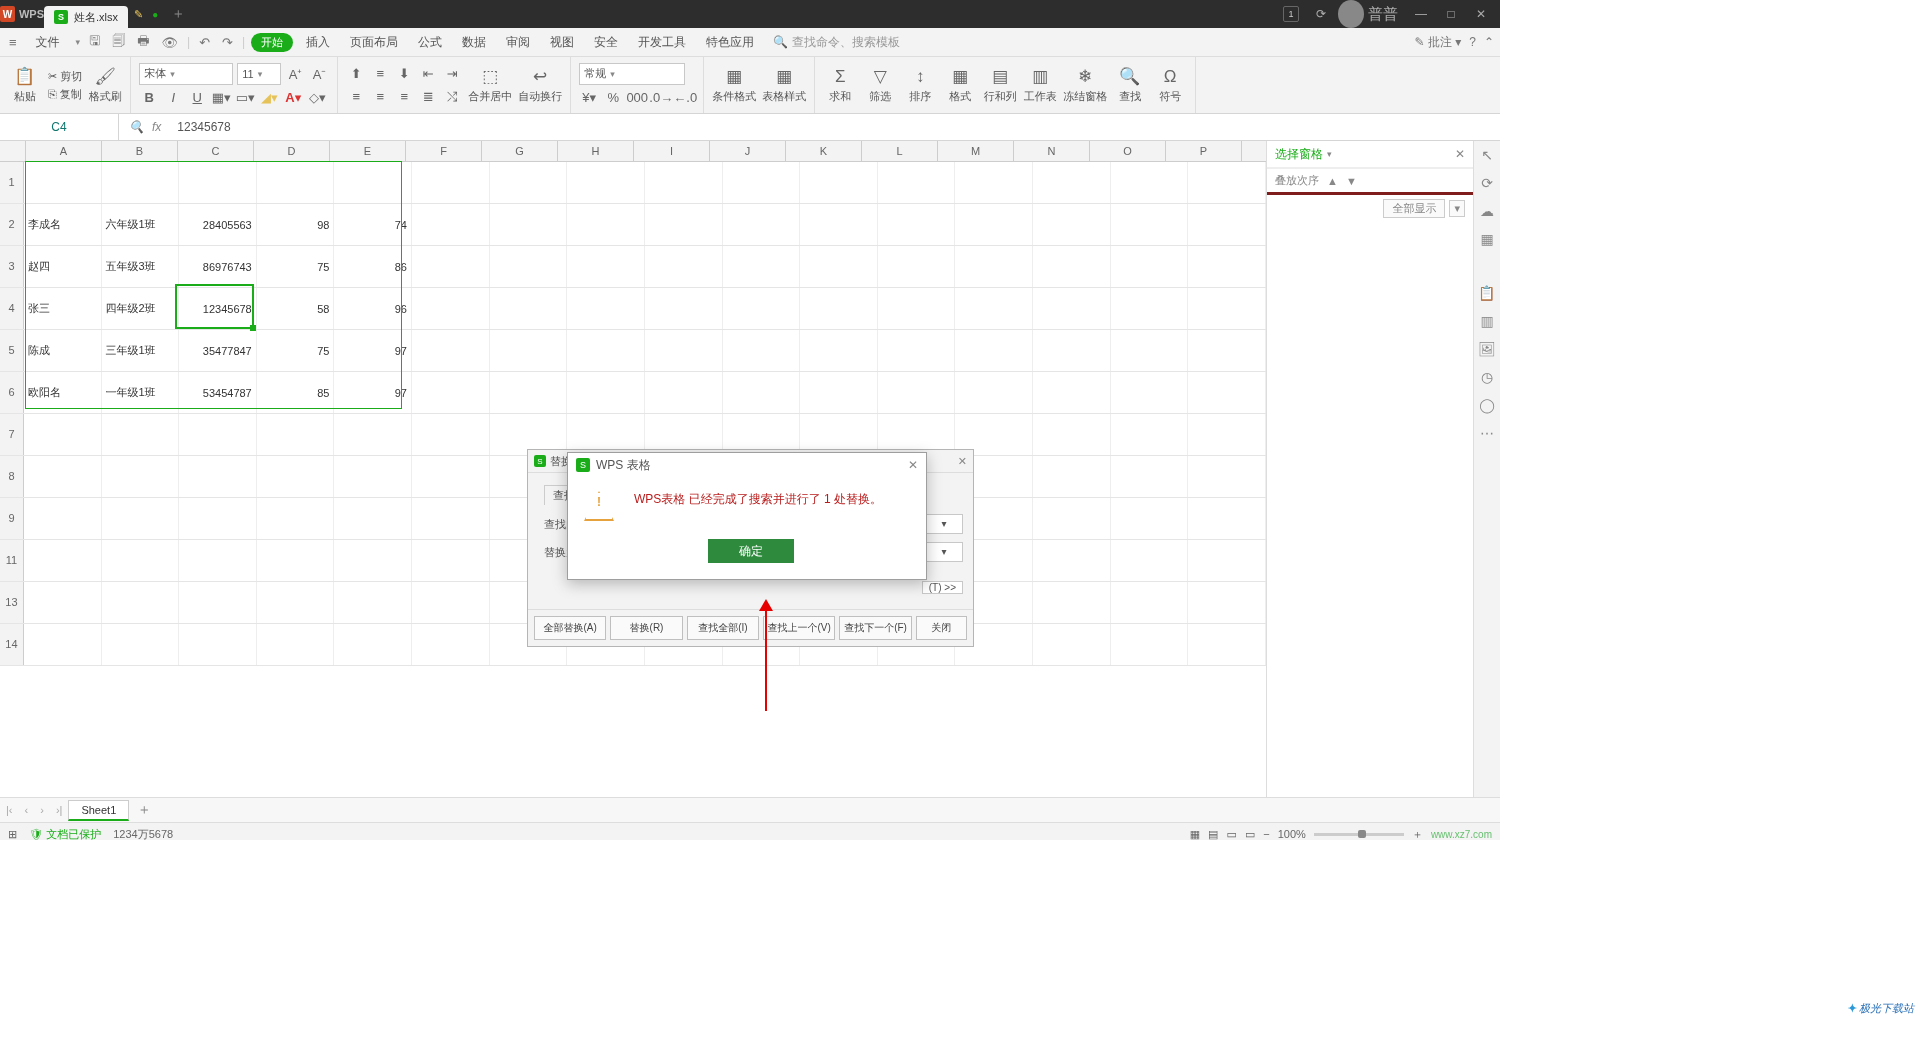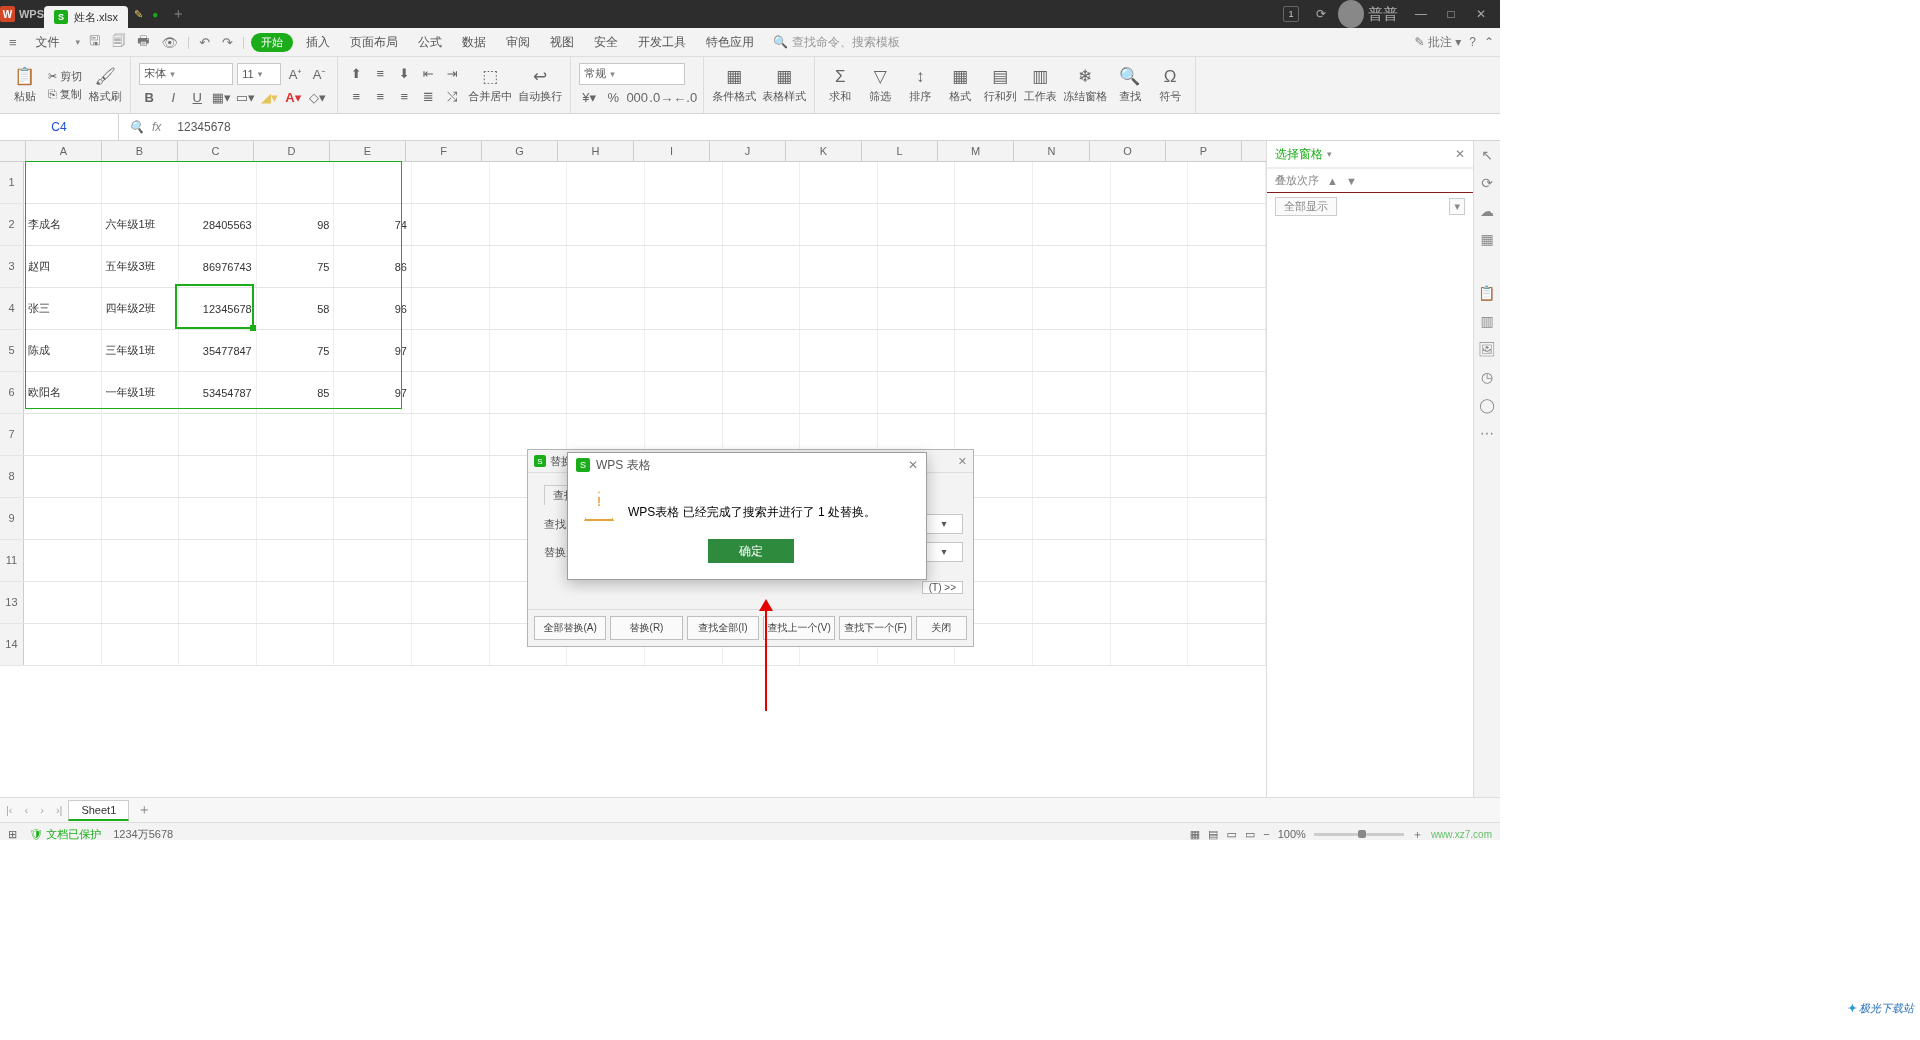--- a/index.html
+++ b/index.html
@@ -29,21 +29,21 @@
 .vbtn{display:flex;flex-direction:column;align-items:center;justify-content:center;gap:2px;font-size:11px;color:#555;min-width:34px}
 .vbtn .ic{font-size:17px;color:#666}
 .mini{font-size:11px;color:#555;display:flex;align-items:center;gap:3px}
 .sel{border:1px solid #c8c8c8;background:#fff;height:20px;font-size:11px;padding:0 4px;display:inline-flex;align-items:center;color:#555}
 .sel .dd{margin-left:4px;color:#888;font-size:9px}
 .icon-btn{width:20px;height:20px;display:inline-flex;align-items:center;justify-content:center;color:#666;font-size:13px}
 .stackv{display:flex;flex-direction:column;justify-content:center;gap:3px}
 .stackh{display:flex;align-items:center;gap:4px}
 
 .fxbar{height:26px;border-bottom:1px solid #d5d5d5;display:flex;align-items:center}
-.namebox{width:118px;border-right:1px solid #d5d5d5;height:100%;display:flex;align-items:center;justify-content:center;font-size:12px;color:#1d4ed8}
+.namebox{width:118px;border-right:1px solid #d5d5d5;height:100%;display:flex;align-items:center;justify-content:center;font-size:12px;color:#0f766e}
 .fxbar .tools{display:flex;align-items:center;gap:8px;padding:0 10px;color:#888}
 .fxbar .tools span{font-style:italic}
 .fx-input{flex:1;padding:0 6px;color:#555}
 
 .main{display:flex;height:calc(840px - 28px - 28px - 56px - 26px - 24px - 22px);position:relative}
 .grid-wrap{flex:1;position:relative;overflow:hidden}
 .colhdr{display:flex;height:20px;background:#f3f3f3;border-bottom:1px solid #cdcdcd}
 .corner{width:25px;border-right:1px solid #cdcdcd;background:#f3f3f3}
 .ch{border-right:1px solid #cdcdcd;text-align:center;font-size:11px;color:#666;line-height:20px;width:75px}
 .rows{}
@@ -56,21 +56,21 @@
 .gborder{position:absolute;border:1px solid #1aad19;pointer-events:none}
 
 .siderail{width:26px;background:#f3f3f3;border-left:1px solid #ddd;display:flex;flex-direction:column;align-items:center;padding-top:6px;gap:12px;color:#888}
 .siderail span{font-size:14px}
 
 .pane{width:206px;border-left:1px solid #ddd;display:flex;flex-direction:column}
 .pane-h{height:26px;border-bottom:1px solid #eee;display:flex;align-items:center;padding:0 8px;color:#1aad19;font-size:12px}
 .pane-h .cx{margin-left:auto;color:#888;font-size:12px}
 .pane-body{flex:1;padding:6px 10px;color:#666;font-size:12px}
 .pane-foot{border-top:1px solid #eee;padding:4px 8px;display:flex;align-items:center;gap:8px;color:#888;font-size:11px}
-.pane-foot2{border-top:1px solid #7f1d1d;padding:4px 8px;display:flex;align-items:center;justify-content:space-between;color:#888;font-size:11px}
+.pane-foot2{border-top:3px solid #7f1d1d;padding:4px 8px;display:flex;align-items:center;justify-content:flex-end;color:#888;font-size:11px}
 
 .sheetbar{height:24px;border-top:1px solid #ddd;display:flex;align-items:center;background:#f7f7f7;font-size:11px;color:#666}
 .sheetbar .nav{padding:0 6px;color:#aaa}
 .sheet{padding:3px 12px;border:1px solid #ccc;border-bottom:2px solid #1aad19;background:#fff;color:#333}
 .sheet-add{padding:0 8px;font-size:14px;color:#888}
 
 .status{height:22px;border-top:1px solid #ddd;display:flex;align-items:center;background:#f3f3f3;font-size:11px;color:#666;padding:0 8px;gap:12px}
 .status .r{margin-left:auto;display:flex;align-items:center;gap:8px}
 .zoom-track{width:90px;height:3px;background:#ccc;position:relative}
 .zoom-thumb{position:absolute;left:44px;top:-3px;width:8px;height:8px;background:#888;border-radius:2px}
@@ -83,21 +83,21 @@
 .dlg-find .body .frow{display:flex;align-items:center;gap:6px;margin-bottom:6px}
 .dlg-find input{flex:1;height:18px;border:1px solid #c8c8c8}
 .dlg-find .opt{height:18px;border:1px solid #c8c8c8;background:#fff;min-width:36px;text-align:center;font-size:10px;line-height:18px;color:#555}
 .dlg-find .tab-strip{display:flex;gap:2px;margin-bottom:8px}
 .dlg-find .tabf{padding:2px 8px;border:1px solid #ccc;border-bottom:none;background:#f3f3f3;font-size:11px}
 .dlg-find .foot{display:flex;gap:4px;padding:6px;border-top:1px solid #ddd}
 .dlg-find .btn{flex:1;border:1px solid #bfbfbf;background:#fafafa;height:22px;font-size:10px;color:#444;display:flex;align-items:center;justify-content:center}
 .dlg-msg{left:567px;top:311px;width:358px;background:#fff;border:1px solid #9e9e9e;box-shadow:0 4px 14px rgba(0,0,0,.25);z-index:10}
 .dlg-msg .ttl{height:24px;display:flex;align-items:center;padding:0 8px;font-size:12px;color:#555;gap:6px}
 .dlg-msg .ttl .cx{margin-left:auto;color:#888}
-.dlg-msg .body{padding:14px 16px 10px 16px;display:flex;align-items:flex-end;gap:14px;color:#000000;font-size:12px}
+.dlg-msg .body{padding:14px 16px 10px 16px;display:flex;align-items:flex-start;gap:20px;color:#b91c1c;font-size:12px}
 .warn-ic{width:26px;height:26px;border:2px solid #e6a23c;position:relative}
 .warn-ic::before{content:"!";position:absolute;left:0;right:0;text-align:center;top:2px;color:#e6a23c;font-weight:bold}
 .warn-ic{clip-path:polygon(50% 0,100% 100%,0 100%)}
 .dlg-msg .foot{padding:8px 0 16px 8px;display:flex;justify-content:center}
 .okbtn{width:86px;height:24px;background:#2e8b3d;color:#fff;display:flex;align-items:center;justify-content:center;font-size:12px;cursor:pointer}
 .arrow{position:absolute;left:759px;top:458px;z-index:11;pointer-events:none}
 .arrow-line{width:2px;height:100px;background:#e60000;margin:0 auto}
 .arrow-head{width:0;height:0;border-left:7px solid transparent;border-right:7px solid transparent;border-bottom:12px solid #e60000;margin:0 auto}
 .watermark{position:absolute;right:6px;bottom:24px;font-size:11px;font-style:italic;color:#66c06f;z-index:2;display:flex;align-items:center;gap:2px}
 .watermark b{color:#2b99d8;font-style:normal}

